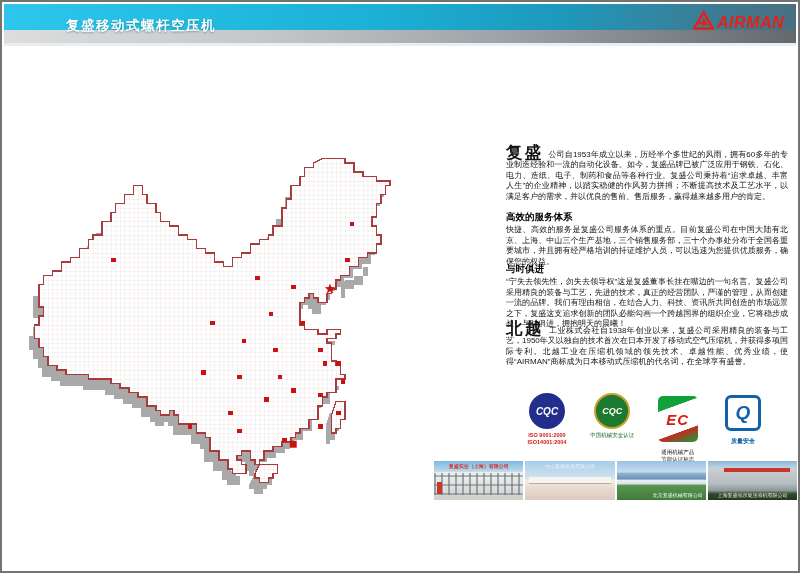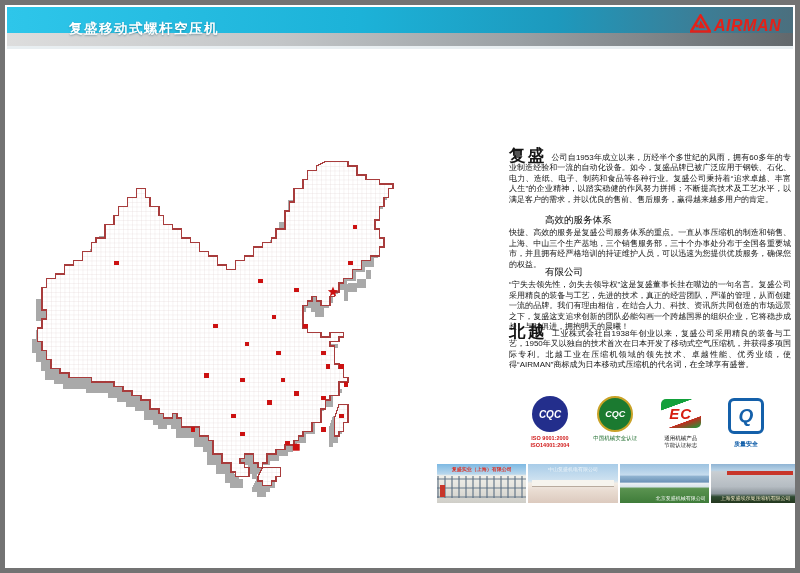--- a/index.html
+++ b/index.html
@@ -1,44 +1,44 @@
 <!DOCTYPE html>
 <html><head>
 <meta charset="utf-8">
 <style>
   html,body{margin:0;padding:0;background:#fff;}
-  .page{position:relative;width:800px;height:573px;background:#ffffff;border:5px solid #737373;
+  .page{position:relative;width:800px;height:573px;background:#ffffff;border:2px solid #737373;
         box-sizing:border-box;overflow:hidden;font-family:"Liberation Sans","DejaVu Sans",sans-serif;}
   
   .header-bar{position:absolute;top:2px;left:2px;right:2px;height:26px;
     background:linear-gradient(90deg,#2ec6ea 0%,#1cb2d8 45%,#1d99bd 70%,#3b7e97 88%,#4b6f7e 100%);}
   .header-gray{position:absolute;top:28px;left:2px;right:2px;height:13px;
     background:linear-gradient(90deg,#dddddd 0%,#c2c5c7 35%,#9aa0a4 65%,#62686c 100%);}
   .header-substrip{position:absolute;top:41px;left:2px;right:2px;height:3px;background:#e8eef1;}
   .page-title{position:absolute;left:64px;top:15px;z-index:5;color:#ffffff;font-weight:bold;
     font-size:13.5px;letter-spacing:1.5px;text-shadow:0 1px 2px rgba(0,60,80,.4);}
   .brand-logo{position:absolute;right:14px;top:9px;z-index:5;display:flex;align-items:center;gap:3px;}
   .brand-text{color:#e32119;font-weight:bold;font-style:italic;font-size:16px;letter-spacing:.5px;}
   
   .map-wrap{position:absolute;left:10px;top:125px;width:480px;height:420px;pointer-events:none;}
   
   .sec{position:absolute;left:504px;width:282px;font-size:8px;line-height:10.4px;
        text-align:justify;color:#151515;}
   .brandword{font-family:"Liberation Serif","DejaVu Serif",serif;font-size:16.5px;font-weight:bold;
        letter-spacing:2px;margin-right:5px;vertical-align:-1px;}
-  .subhead{font-weight:normal;font-size:9.5px;margin-bottom:3px;color:#000;margin-left:36px;}
+  .subhead{font-weight:bold;font-size:9.5px;margin-bottom:3px;color:#000;}
   
   .certs{position:absolute;left:516px;top:391px;width:254px;display:flex;justify-content:space-between;}
   .cert{width:58px;text-align:center;}
   .badge{margin:0 auto 3px;display:flex;align-items:center;justify-content:center;}
   .b1{width:36px;height:36px;border-radius:50%;background:#232e8c;color:#fff;
       font-weight:bold;font-style:italic;font-size:10px;}
   .b2{width:36px;height:36px;border-radius:50%;background:#1b7a30;border:2px solid #c9a227;
       box-sizing:border-box;color:#fff;font-weight:bold;font-style:italic;font-size:9px;}
-  .b3{width:40px;height:29px;margin-top:3px;margin-bottom:7px;border-radius:5px;
+  .b3{width:40px;height:46px;margin-top:3px;margin-bottom:7px;border-radius:5px;
       background:linear-gradient(160deg,#12a03a 0%,#12a03a 26%,#ffffff 27%,#ffffff 72%,#c42a1e 73%,#12a03a 100%);
       color:#d61e12;font-weight:bold;font-style:italic;font-size:15px;letter-spacing:1px;}
   .b4{width:30px;height:30px;margin-top:2px;margin-bottom:7px;border-radius:6px;background:#fff;
       border:3px solid #1460aa;color:#1460aa;font-weight:bold;font-style:italic;font-size:19px;}
   .cert-cap{font-size:5.5px;line-height:6.5px;}
   .c1{color:#d01818;font-weight:bold;}
   .c2{color:#1b6a2a;}
   .c3{color:#222;}
   .c4{color:#1460aa;font-weight:bold;font-size:6px;}
   
@@ -128,25 +128,25 @@
         <polygon points="318.0,156.5 319.4,160.1 323.2,160.3 320.2,162.7 321.2,166.4 318.0,164.3 314.8,166.4 315.8,162.7 312.8,160.3 316.6,160.1" fill="#cc1111"></polygon>
       </svg>
   </div>
 
   <div class="sec" style="top:146px">
     <span class="brandword">复盛</span><span>公司自1953年成立以来，历经半个多世纪的风雨，拥有60多年的专业制造经验和一流的自动化设备。如今，复盛品牌已被广泛应用于钢铁、石化、电力、造纸、电子、制药和食品等各种行业。复盛公司秉持着“追求卓越、丰富人生”的企业精神，以踏实稳健的作风努力拼搏；不断提高技术及工艺水平，以满足客户的需求，并以优良的售前、售后服务，赢得越来越多用户的肯定。</span>
   </div>
 
   <div class="sec" style="top:210px">
     <div class="subhead">高效的服务体系</div>
-    <div>快捷、高效的服务是复盛公司服务体系的重点。一直从事压缩机的制造和销售、上海、中山三个生产基地，三个销售服务部，三十个办事处分布于全国各重要城市，并且拥有经严格培训的持证维护人员，可以迅速为您提供优质服务，确保您的权益。</div>
+    <div>快捷、高效的服务是复盛公司服务体系的重点。目前复盛公司在中国大陆有北京、上海、中山三个生产基地，三个销售服务部，三十个办事处分布于全国各重要城市，并且拥有经严格培训的持证维护人员，可以迅速为您提供优质服务，确保您的权益。</div>
   </div>
 
   <div class="sec" style="top:262px">
-    <div class="subhead">有限公司</div>
+    <div class="subhead">与时俱进</div>
     <div>“宁失去领先性，勿失去领导权”这是复盛董事长挂在嘴边的一句名言。复盛公司采用精良的装备与工艺，先进的技术，真正的经营团队，严谨的管理，从而创建一流的品牌。我们有理由相信，在结合人力、科技、资讯所共同创造的市场远景之下，复盛这支追求创新的团队必能勾画一个跨越国界的组织企业，它将稳步成长，与时俱进，拥抱明天的晨曦！</div>
   </div>
 
   <div class="sec" style="top:322px">
     <span class="brandword">北越</span><span>工业株式会社自1938年创业以来，复盛公司采用精良的装备与工艺，1950年又以独自的技术首次在日本开发了移动式空气压缩机，并获得多项国际专利。北越工业在压缩机领域的领先技术、卓越性能、优秀业绩，使得“AIRMAN”商标成为日本移动式压缩机的代名词，在全球享有盛誉。</span>
   </div>
 
   <div class="certs">
     <div class="cert">
       <div class="badge b1">

